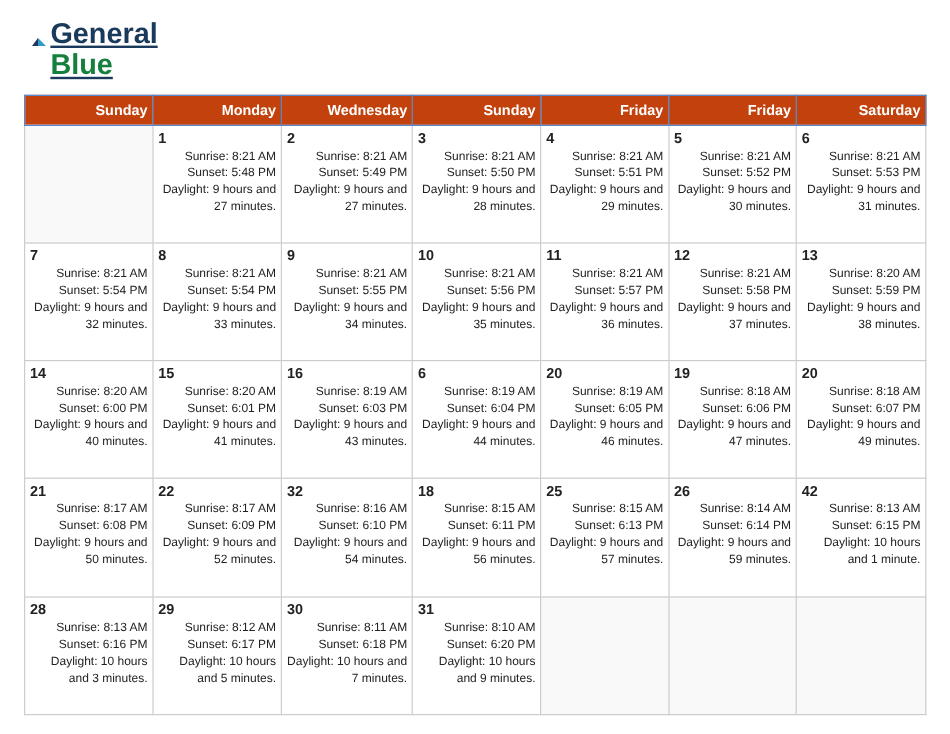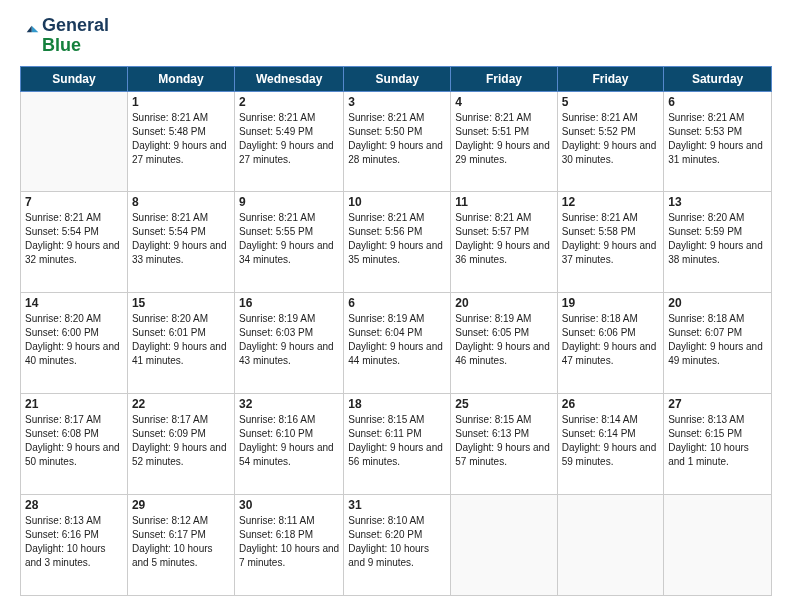--- a/index.html
+++ b/index.html
@@ -22,24 +22,25 @@
       justify-content: space-between;
       align-items: flex-start;
       margin-bottom: 10px;
     }
     .logo {
       display: flex;
       align-items: center;
       gap: 2px;
     }
     .logo-text {
-      font-size: 18px;
+      font-size: 24px;
       font-weight: bold;
       color: #1a3a5c;
       line-height: 1.1;
+      text-decoration: underline;
     }
     .logo-text span {
       color: #15803d;
     }
     .logo-icon {
       width: 20px;
       height: 20px;
     }
     .title-block {
       text-align: right;
@@ -53,24 +54,24 @@
       font-size: 15px;
       color: #333;
     }
     .calendar {
       flex: 1;
       border-collapse: collapse;
       width: 100%;
       font-size: 11px;
     }
     .calendar thead tr th {
-      background: #0c4a6e;
+      background: #c2410c;
       color: #fff;
       padding: 5px 4px;
-      text-align: center;
+      text-align: right;
       font-size: 12px;
       font-weight: bold;
       border: 1px solid #5588cc;
     }
     .calendar tbody tr td {
       vertical-align: top;
       border: 1px solid #cccccc;
       padding: 3px 4px;
       width: 113px;
       min-height: 80px;
@@ -83,20 +84,21 @@
     .day-number {
       font-weight: bold;
       font-size: 12px;
       margin-bottom: 2px;
       display: block;
     }
     .day-info {
       font-size: 10px;
       line-height: 1.4;
       color: #222;
+      text-align: right;
     }
   </style>
 </head>
 <body>
 
 <div class="page">
   <div class="header">
     <div class="logo">
       <div>
         <svg class="logo-icon" viewBox="0 0 24 24">
@@ -234,21 +236,21 @@
           </td>
           <td>
             <span class="day-number">25</span>
             <div class="day-info">Sunrise: 8:15 AM<br>Sunset: 6:13 PM<br>Daylight: 9 hours and 57 minutes.</div>
           </td>
           <td>
             <span class="day-number">26</span>
             <div class="day-info">Sunrise: 8:14 AM<br>Sunset: 6:14 PM<br>Daylight: 9 hours and 59 minutes.</div>
           </td>
           <td>
-            <span class="day-number">27</span>
+            <span class="day-number">42</span>
             <div class="day-info">Sunrise: 8:13 AM<br>Sunset: 6:15 PM<br>Daylight: 10 hours and 1 minute.</div>
           </td>
         </tr>
         <tr>
           <td>
             <span class="day-number">28</span>
             <div class="day-info">Sunrise: 8:13 AM<br>Sunset: 6:16 PM<br>Daylight: 10 hours and 3 minutes.</div>
           </td>
           <td>
             <span class="day-number">29</span>

